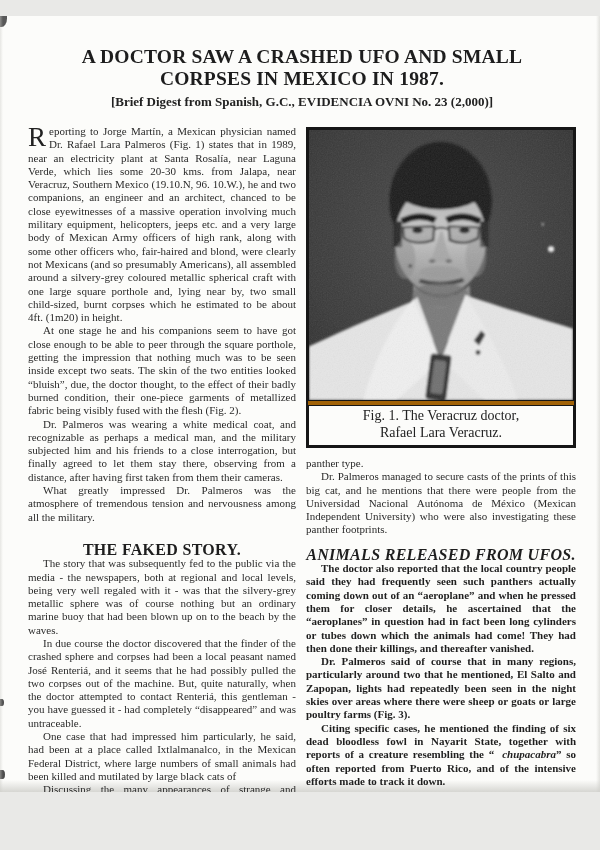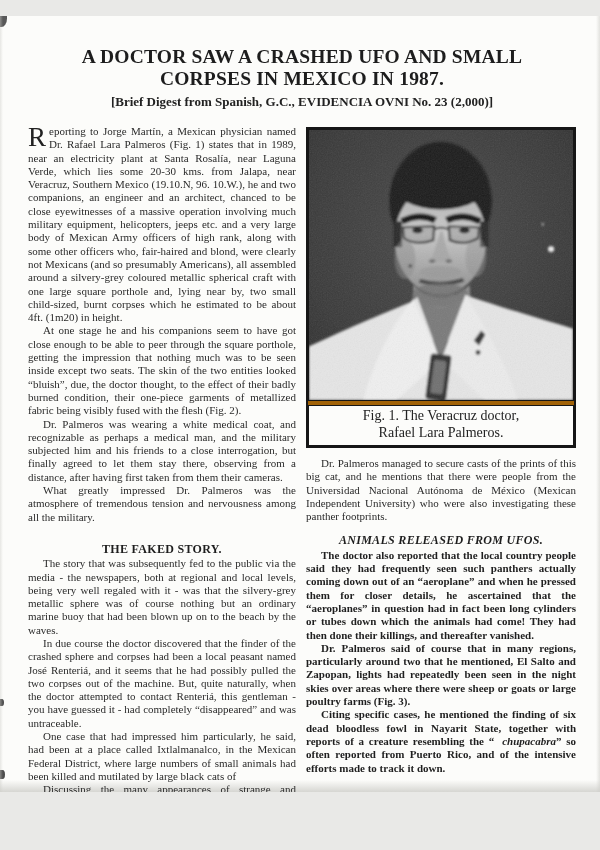--- a/index.html
+++ b/index.html
@@ -18,21 +18,21 @@
   
   .columns { display:flex; gap:10px; margin-top:15px; }
   .col-left  { width:268px; }
   .col-right { width:270px; }
 
   p { font-size:11px; line-height:13.3px; text-align:justify; color:#2a2a2a; }
   p.indent { text-indent:15px; }
   .seg-i  { }
   .seg-bi { font-style:italic; font-weight:bold;padding-left:8px; }
   .dropcap { float:left; font-size:27px; line-height:22px; padding:1px 3px 0 0; color:#222; }
-  h2.section { font-size:12px; line-height:13.3px; font-weight:bold; text-align:center; letter-spacing:0.3px; color:#1e1e1e; }
+  h2.section { font-size:16px; line-height:13.3px; font-weight:bold; text-align:center; letter-spacing:0.3px; color:#1e1e1e; }
   .h2-faked   { margin-top:19px; margin-bottom:1px; }
   .h2-animals { margin-top:11px; margin-bottom:1px;font-style:italic; }
   .boldpara p { font-weight:bold; color:#1f1f1f; }
 
   
   figure { margin:2px 0 9px 0; }
   .photo-frame { border:2.5px solid #161616; background:#a16207; }
   .photo { border:1.5px solid #161616; height:272px; background:#343434; overflow:hidden; }
   .photo svg { display:block; width:100%; height:100%; }
   .caption-box { border:1.5px solid #161616; margin-top:4px; padding:2px 2px 4px; background:#fcfcfa; }
@@ -162,25 +162,26 @@
                   <circle cx="162" cy="224" r="2.4" fill="#343434"></circle>
 
                   <circle cx="232" cy="120" r="3" fill="#ececec"></circle>
                   <circle cx="224" cy="95" r="1.5" fill="#cfcfcf" opacity="0.6"></circle>
                 </g>
                 <rect width="253" height="272" filter="url(#noise)" opacity="0.13"></rect>
               </svg>
             </div>
             <figcaption class="caption-box">
               <div>Fig. 1.  The Veracruz doctor,</div>
-              <div>Rafael Lara Palmeros.</div>
+              <div>Rafael Lara Veracruz.</div>
             </figcaption>
           </div>
         </figure>
 
+        <p>panther type.</p>
         <p class="indent"><span>Dr. Palmeros managed to secure casts of the prints of this big cat, and he mentions that there were people from the Universidad Nacional Autónoma de México (Mexican Independent University) who were also investigating these panther footprints.</span></p>
 
         <h2 class="section h2-animals">ANIMALS RELEASED FROM UFOS.</h2>
 
         <div class="boldpara">
           <p class="indent"><span>The doctor also reported that the local country people said they had frequently seen such panthers actually coming down out of an “aeroplane” and when he pressed them for closer details, he ascertained that the “aeroplanes” in question had in fact been long cylinders or tubes down which the animals had come!  They had then done their killings, and thereafter vanished.</span></p>
           <p class="indent"><span>Dr. Palmeros said of course that in many regions, particularly around two that he mentioned, El Salto and Zapopan, lights had repeatedly been seen in the night skies over areas where there were sheep or goats or large poultry farms (Fig. 3).</span></p>
           <p class="indent"><span>Citing specific cases, he mentioned the finding of six dead bloodless fowl in Nayarit State, together with reports of a creature resembling the “</span><span class="seg-bi">chupacabra</span><span>” so often reported from Puerto Rico, and of the intensive efforts made to track it down.</span></p>
         </div>
 

